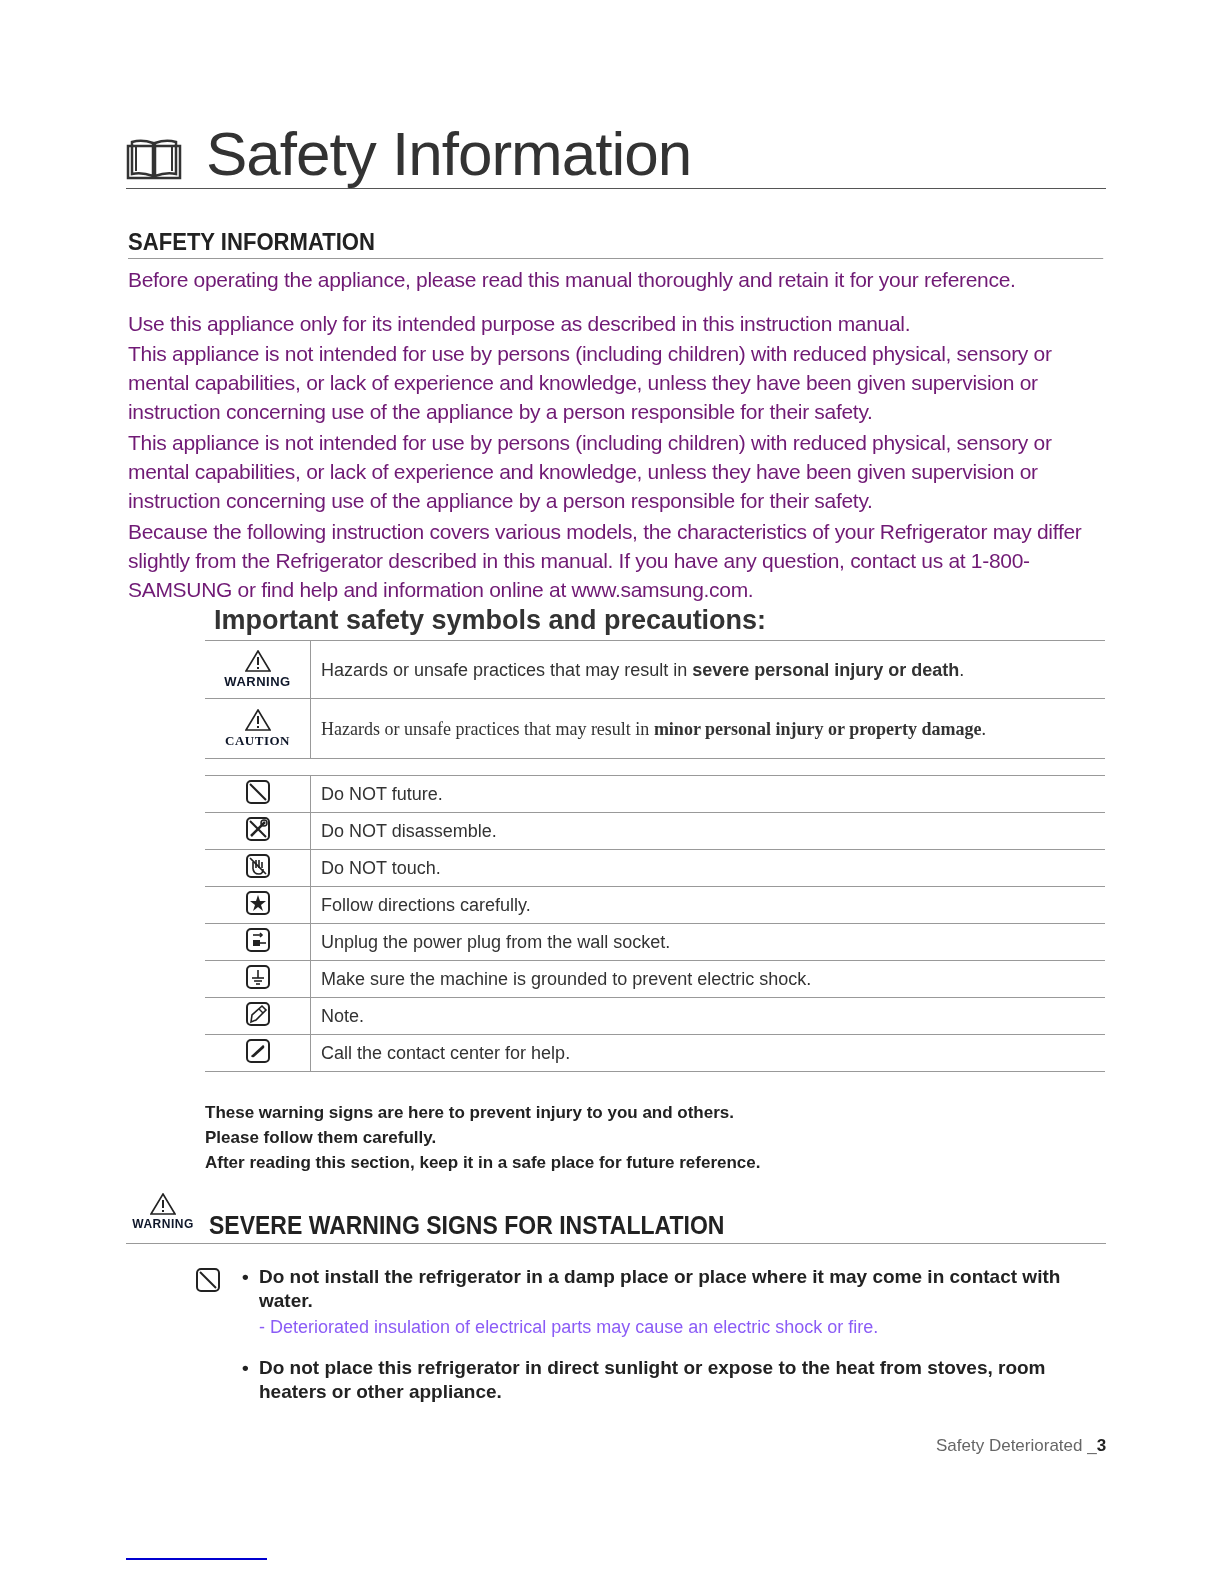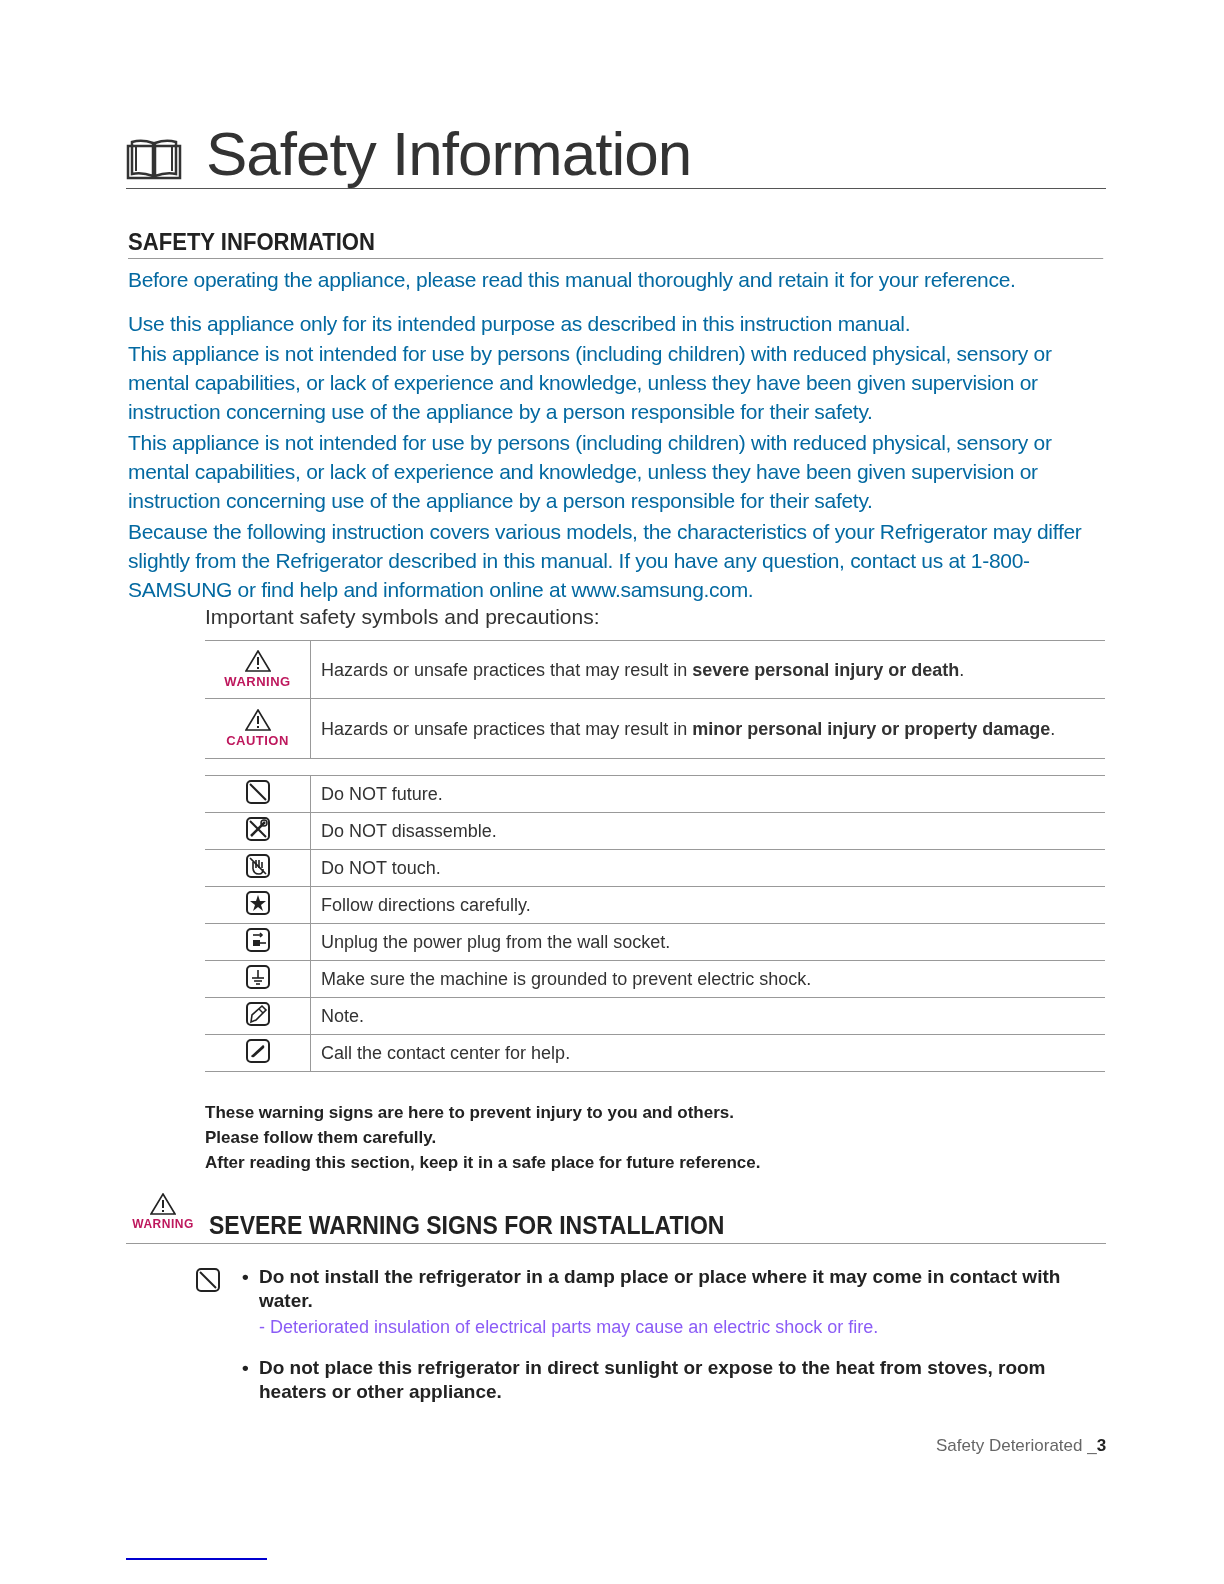--- a/index.html
+++ b/index.html
@@ -2,28 +2,28 @@
 <html><head>
 <meta charset="utf-8">
 <style>
   html, body { margin:0; padding:0; background:#fff; }
   body { width:1224px; height:1584px; position:relative; overflow:hidden; font-family:"Liberation Sans", sans-serif; color:#2a2a2a; }
   .abs { position:absolute; }
   .title { left:126px; top:120px; width:980px; height:68px; border-bottom:1px solid #555; }
   .title-icon { position:absolute; left:0; top:18px; }
   .title-text { position:absolute; left:80px; top:-2px; font-size:62px; font-weight:300; color:#333; letter-spacing:-1px; font-family:"Liberation Sans", sans-serif; -webkit-text-stroke:0; }
   .h2 { left:128px; top:228px; width:976px; border-bottom:1px solid #999; font-size:24px; font-weight:bold; color:#222; padding-bottom:2px; transform:scaleX(0.92); transform-origin:left; width:1060px; }
-  .body-text { left:128px; top:265px; width:980px; font-size:21px; line-height:29px; color:#0369a1; letter-spacing:-0.3px; }
+  .body-text { left:128px; top:265px; width:980px; font-size:21px; line-height:29px; color:#701a75; letter-spacing:-0.3px; }
   .body-text p { margin:0 0 0 0; }
-  .h3 { left:205px; top:605px; font-size:21px; font-weight:normal; color:#333; }
+  .h3 { left:214px; top:605px; font-size:27px; font-weight:bold; color:#333; }
   .sym-table { left:205px; width:900px; border-collapse:collapse; }
   .sym-table td { border-top:1px solid #999; border-bottom:1px solid #999; vertical-align:middle; }
   .sym-table td.ic { width:103px; border-right:1px solid #999; text-align:center; }
   .sym-table td.tx { padding-left:10px; font-size:18px; color:#333; line-height:24px; }
-  .warn-label { font-size:13px; font-weight:bold; letter-spacing:0.5px; color:#be185d; display:block; margin-top:-2px; }
+  .warn-label { font-size:13px; font-weight:bold; letter-spacing:0.5px; color:#0f172a; display:block; margin-top:-2px; }
   .notes { left:205px; top:1100px; font-size:17px; font-weight:bold; line-height:25px; color:#222; }
   .h2b { left:126px; top:1193px; width:980px; border-bottom:1px solid #999; height:50px; }
   .h2b .wl { position:absolute; left:0; top:0; width:74px; text-align:center; }
   .h2b .wt { position:absolute; left:83px; top:18px; font-size:25px; font-weight:bold; color:#222; transform:scaleX(0.92); transform-origin:left; }
   .bullets { left:195px; top:1265px; width:910px; }
   .bl { position:relative; padding-left:64px; font-size:19px; font-weight:bold; color:#222; line-height:24px; }
   .bl .dot { position:absolute; left:47px; top:0; }
   .sub { padding-left:64px; font-size:18px; color:#8b5cf6; line-height:24px; margin-top:2px; }
   .footer { left:936px; top:1436px; font-size:17px; color:#666; }
   .footer b { color:#222; }
@@ -66,21 +66,21 @@
         <path d="M13 1 L25 21 L1 21 Z" fill="none" stroke="#222" stroke-width="1.6"></path>
         <rect x="12" y="7" width="2" height="8" fill="#222"></rect>
         <rect x="12" y="17" width="2" height="2" fill="#222"></rect>
       </svg>
       <span class="warn-label">WARNING</span>
     </td>
     <td class="tx">
       <span>Hazards or unsafe practices that may result in </span><b>severe personal injury or death</b><span>.</span>
     </td>
   </tr>
-  <tr style="height:60px;">
+  <tr style="height:60px;font-family:Liberation Serif, serif;">
     <td class="ic">
       <svg width="26" height="22" viewBox="0 0 26 22">
         <path d="M13 1 L25 21 L1 21 Z" fill="none" stroke="#222" stroke-width="1.6"></path>
         <rect x="12" y="7" width="2" height="8" fill="#222"></rect>
         <rect x="12" y="17" width="2" height="2" fill="#222"></rect>
       </svg>
       <span class="warn-label">CAUTION</span>
     </td>
     <td class="tx">
       <span>Hazards or unsafe practices that may result in </span><b>minor personal injury or property damage</b><span>.</span>

